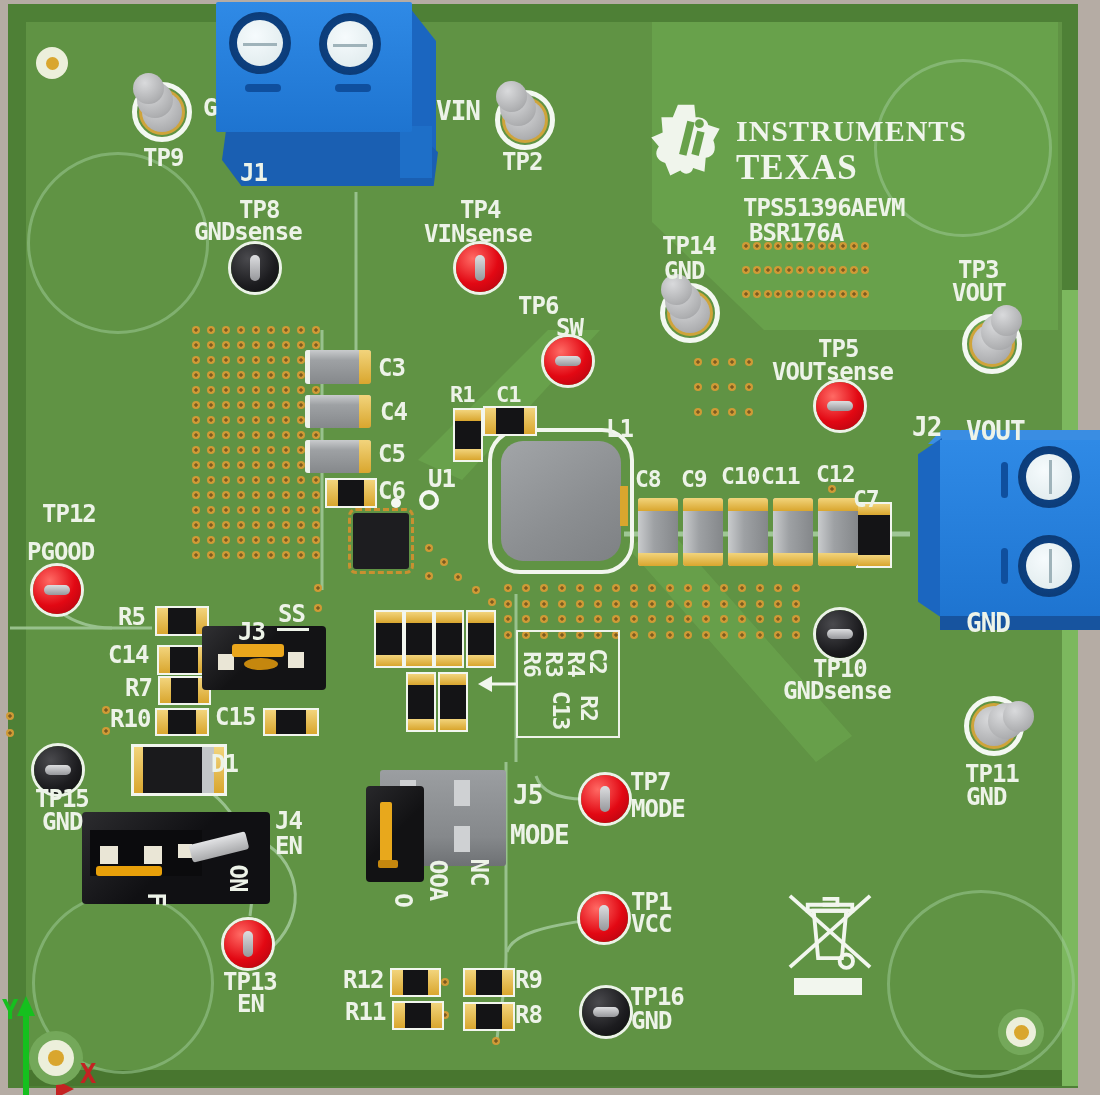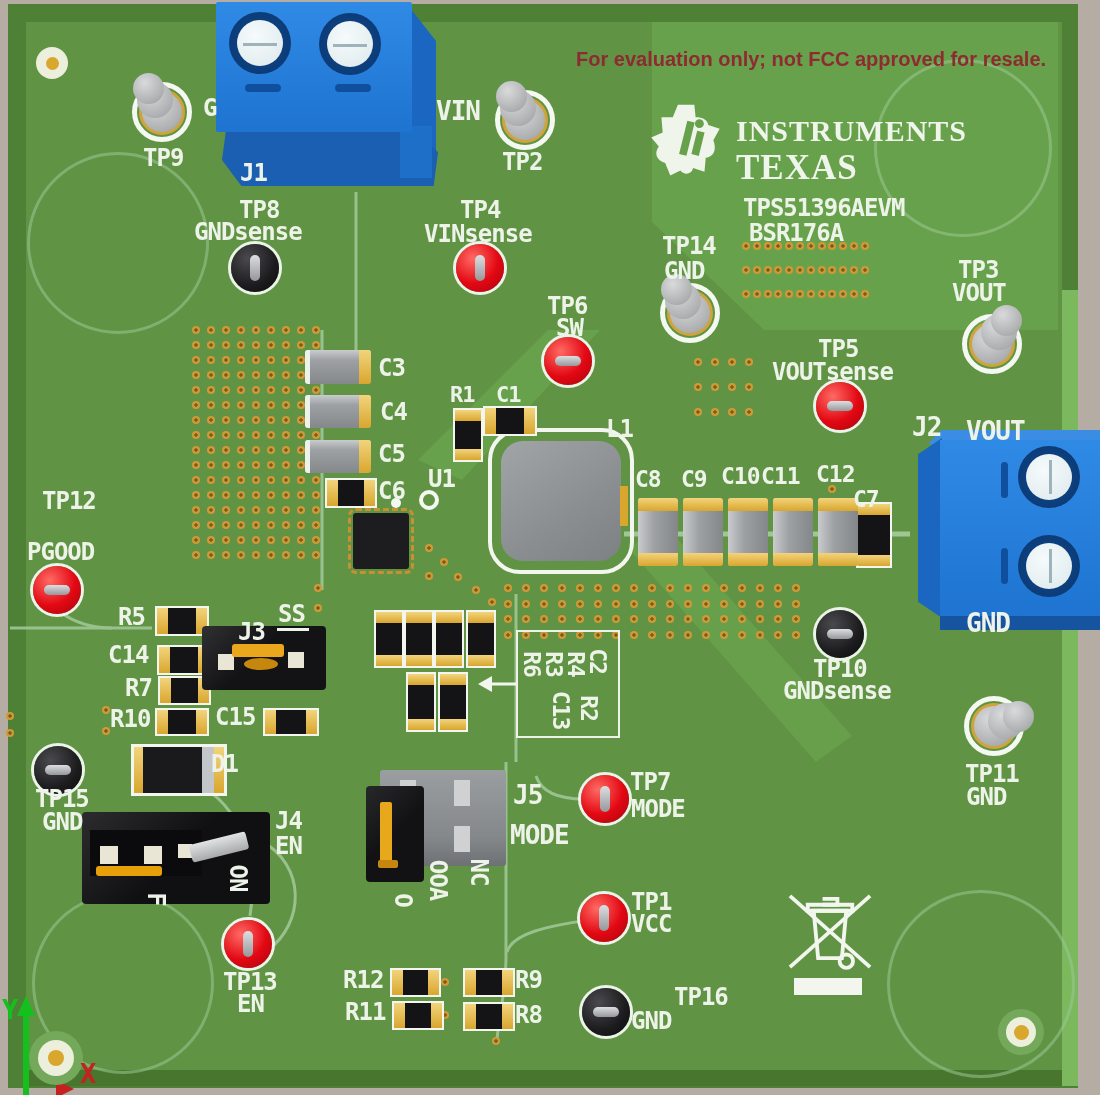--- a/index.html
+++ b/index.html
@@ -192,21 +192,20 @@
       <div class="face">
           <div class="sl v"></div>
         </div>
     </div>
     <div class="dash" style="left:83px;top:34px;width:7px;height:36px;"></div>
     <div class="dash" style="left:83px;top:120px;width:7px;height:36px;"></div>
   </div>
 
   <div class="abs" style="left:516px;top:630px;width:100px;height:104px;border:2px solid #eef3ea;z-index:22;"></div>
 
-  <div class="abs" id="notice" style="left:576px;top:48px;">For evaluation only; not FCC approved for resale.</div>
 
   <div class="abs" style="left:650px;top:98px;z-index:40;">
     <svg width="76" height="94" viewBox="0 0 60 74" class="abs" style="left:0;top:4px;">
       <path d="M22 2 h13 l1 10 c6 0 9 2 10 6 l9 3 -5 9 c3 8 0 13 -6 14 l-1 11 -9 -3 c-1 5 -7 6 -10 2 l-8 4 -4 -10 c-7 -2 -9 -8 -5 -13 l-6 -7 9 -4 -1 -12 h9 z" fill="#f0f5ec"></path>
       <rect x="26" y="15" width="6" height="27" fill="#68a14b" transform="rotate(14 29 29)"></rect>
       <circle cx="39" cy="17" r="3.5" fill="#68a14b"></circle>
       <rect x="35" y="23" width="6" height="19" fill="#68a14b" transform="rotate(14 38 32)"></rect>
     </svg>
     <div id="ti-wordmark" class="abs" style="left:86px;top:14px;">
       <div style="font-size:30px;font-weight:bold;letter-spacing:1px;margin-top:2px;">INSTRUMENTS</div>
@@ -233,42 +232,42 @@
     <div class="silk" style="left: 436px; top: 98px; font-size: 26px;">VIN</div>
     <div class="silk" style="left: 502px; top: 150px;">TP2</div>
     <div class="silk" style="left: 239px; top: 198px;">TP8</div>
     <div class="silk" style="left: 194px; top: 220px;">GNDsense</div>
     <div class="silk" style="left: 460px; top: 198px;">TP4</div>
     <div class="silk" style="left: 424px; top: 222px;">VINsense</div>
     <div class="silk" style="left: 662px; top: 234px;">TP14</div>
     <div class="silk" style="left: 664px; top: 259px;">GND</div>
     <div class="silk" style="left: 958px; top: 258px;">TP3</div>
     <div class="silk" style="left: 952px; top: 281px;">VOUT</div>
-    <div class="silk" style="left: 547px; top: 294px;">TP6</div>
+    <div class="silk" style="left: 518px; top: 294px;">TP6</div>
     <div class="silk" style="left: 556px; top: 316px;">SW</div>
     <div class="silk" style="left: 818px; top: 337px;">TP5</div>
     <div class="silk" style="left: 772px; top: 360px;">VOUTsense</div>
     <div class="silk" style="left: 378px; top: 356px;">C3</div>
     <div class="silk" style="left: 380px; top: 400px;">C4</div>
     <div class="silk" style="left: 378px; top: 442px;">C5</div>
     <div class="silk" style="left: 450px; top: 384px; font-size: 22px;">R1</div>
     <div class="silk" style="left: 496px; top: 384px; font-size: 22px;">C1</div>
     <div class="silk" style="left: 606px; top: 417px;">L1</div>
     <div class="silk" style="left: 378px; top: 479px;">C6</div>
     <div class="silk" style="left: 428px; top: 467px;">U1</div>
     <div class="silk" style="left: 635px; top: 468px; font-size: 23px;">C8</div>
     <div class="silk" style="left: 681px; top: 468px; font-size: 23px;">C9</div>
     <div class="silk" style="left: 721px; top: 465px; font-size: 23px;">C10</div>
     <div class="silk" style="left: 761px; top: 465px; font-size: 23px;">C11</div>
     <div class="silk" style="left: 816px; top: 463px; font-size: 23px;">C12</div>
     <div class="silk" style="left: 853px; top: 488px; font-size: 23px;">C7</div>
     <div class="silk" style="left: 912px; top: 414px; font-size: 26px;">J2</div>
     <div class="silk" style="left: 966px; top: 418px; font-size: 26px;">VOUT</div>
     <div class="silk" style="left: 966px; top: 610px; font-size: 26px;">GND</div>
-    <div class="silk" style="left: 42px; top: 489px;">TP12</div>
+    <div class="silk" style="left: 42px; top: 502px;">TP12</div>
     <div class="silk" style="left: 27px; top: 540px;">PGOOD</div>
     <div class="silk" style="left: 118px; top: 605px;">R5</div>
     <div class="silk" style="left: 238px; top: 620px;">J3</div>
     <div class="silk" style="left: 278px; top: 602px;">SS</div>
     <div class="silk" style="left: 108px; top: 643px;">C14</div>
     <div class="silk" style="left: 125px; top: 676px;">R7</div>
     <div class="silk" style="left: 110px; top: 707px;">R10</div>
     <div class="silk" style="left: 215px; top: 705px;">C15</div>
     <div class="silk" style="left: 211px; top: 752px;">D1</div>
     <div class="silk" style="left: 813px; top: 657px;">TP10</div>
@@ -289,21 +288,21 @@
     <div class="silk rot" style="left: 479px; top: 872px;">NC</div>
     <div class="silk rot" style="left: 403px; top: 900px;">O</div>
     <div class="silk" style="left: 630px; top: 770px;">TP7</div>
     <div class="silk" style="left: 631px; top: 797px;">MODE</div>
     <div class="silk" style="left: 631px; top: 890px;">TP1</div>
     <div class="silk" style="left: 631px; top: 912px;">VCC</div>
     <div class="silk" style="left: 343px; top: 968px;">R12</div>
     <div class="silk" style="left: 515px; top: 968px;">R9</div>
     <div class="silk" style="left: 345px; top: 1000px;">R11</div>
     <div class="silk" style="left: 515px; top: 1003px;">R8</div>
-    <div class="silk" style="left: 630px; top: 985px; margin-left: 44px;">TP16</div>
+    <div class="silk" style="left: 630px; top: 985px;">TP16</div>
     <div class="silk" style="left: 631px; top: 1009px;">GND</div>
     <div class="silk rot" style="left: 531px; top: 664px; font-size: 23px;">R6</div>
     <div class="silk rot" style="left: 553px; top: 664px; font-size: 23px;">R3</div>
     <div class="silk rot" style="left: 575px; top: 664px; font-size: 23px;">R4</div>
     <div class="silk rot" style="left: 597px; top: 661px; font-size: 23px;">C2</div>
     <div class="silk rot" style="left: 560px; top: 710px; font-size: 23px;">C13</div>
     <div class="silk rot" style="left: 588px; top: 708px; font-size: 23px;">R2</div>
     <div class="silk" style="left: 2px; top: 996px; font-size: 27px; color: rgb(21, 192, 30);">Y</div>
     <div class="silk" style="left: 80px; top: 1060px; font-size: 27px; color: rgb(196, 34, 34);">X</div>
     <div class="uline" style="left: 277px; top: 628px; width: 32px;"></div>

